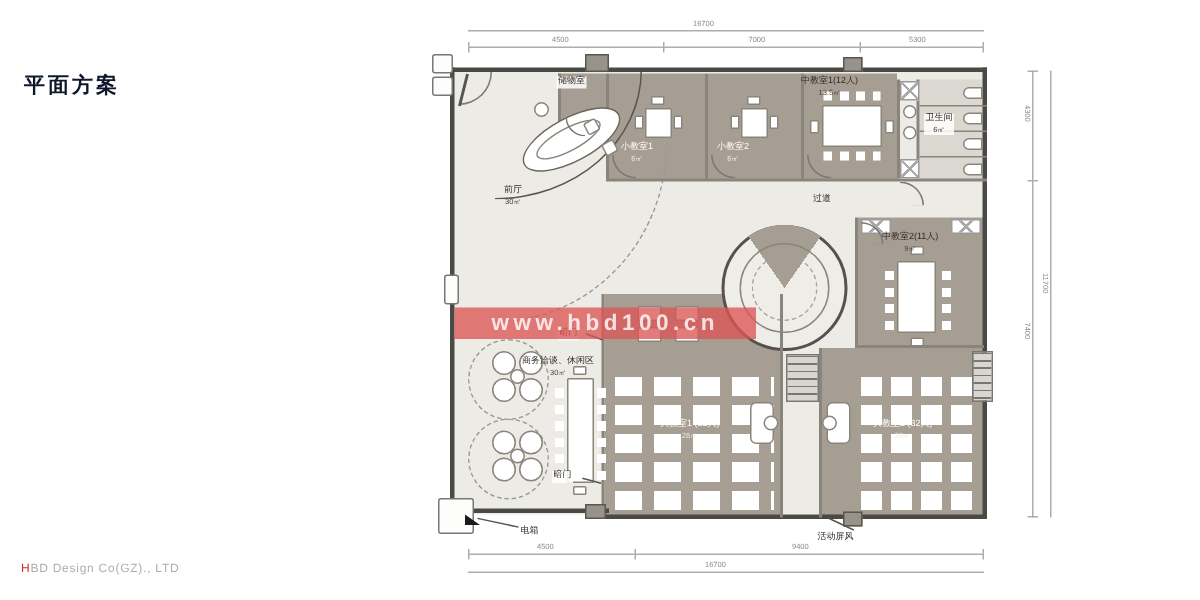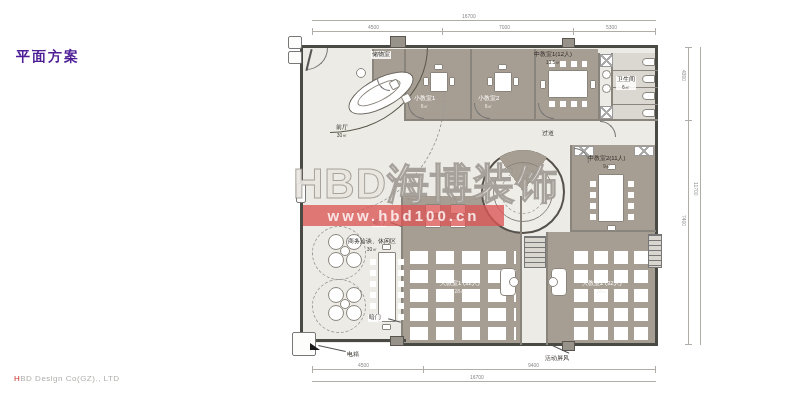--- a/index.html
+++ b/index.html
@@ -6,21 +6,21 @@
   html,body { background:#fff; }
   #canvas { position:relative; width:800px; height:400px; background:#ffffff; overflow:hidden;
             font-family:"Liberation Sans","DejaVu Sans",sans-serif; }
   .abs { position:absolute; }
   
   .title-bar { position:absolute; left:14px; top:21px; width:248px; height:24px;
     background:linear-gradient(90deg,#8b7060 0%,#a8907f 30%,#d8cabf 65%,#ffffff 100%); }
   .title-text { position:absolute; left:5px; top:-2px; font-size:24px; font-weight:bold; color:#ffffff;
     letter-spacing:1px; white-space:nowrap; }
   .subtitle { position:absolute; left:16px; top:48px; font-size:14px; font-weight:bold;
-    color:#4c1d95; letter-spacing:2px; }
+    color:#0f172a; letter-spacing:2px; }
   .footer { position:absolute; left:14px; top:374px; font-size:8px; color:#b0aeac; letter-spacing:.5px; }
   .footer .red { color:#cc2a2a; }
   
   .floor { position:absolute; background:#ecebe5; }
   .room  { position:absolute; background:#a79e93; }
   .wall  { position:absolute; background:#4a4a45; z-index:3; }
   .thin  { position:absolute; background:#8a857c; z-index:3; }
   .furn  { position:absolute; background:#fff; border:1px solid #8a857c; border-radius:1px; z-index:3; }
   .round { border-radius:50% !important; }
   .col   { position:absolute; background:#98938a; border:1px solid #5a564f; z-index:4; }
@@ -247,21 +247,20 @@
 
   <div class="dim" style="left:688px;top:47px;width:1px;height:298px;"></div>
   <div class="dim" style="left:685px;top:47px;width:7px;height:1px;"></div>
   <div class="dim" style="left:685px;top:120px;width:7px;height:1px;"></div>
   <div class="dim" style="left:685px;top:344px;width:7px;height:1px;"></div>
   <div class="dimlbl rot" style="left:687px;top:70px;">4300</div>
   <div class="dimlbl rot" style="left:687px;top:215px;">7400</div>
   <div class="dim" style="left:700px;top:47px;width:1px;height:298px;"></div>
   <div class="dimlbl rot" style="left:699px;top:182px;">11700</div>
 
-  <div class="wm-logo">HBD海博装饰</div>
   <div class="wm-band">
     <span>www.hbd100.cn</span>
   </div>
 
   <div class="footer">
     <span class="red">H</span><span>BD Design Co(GZ)., LTD</span>
   </div>
 
 </div>
 

